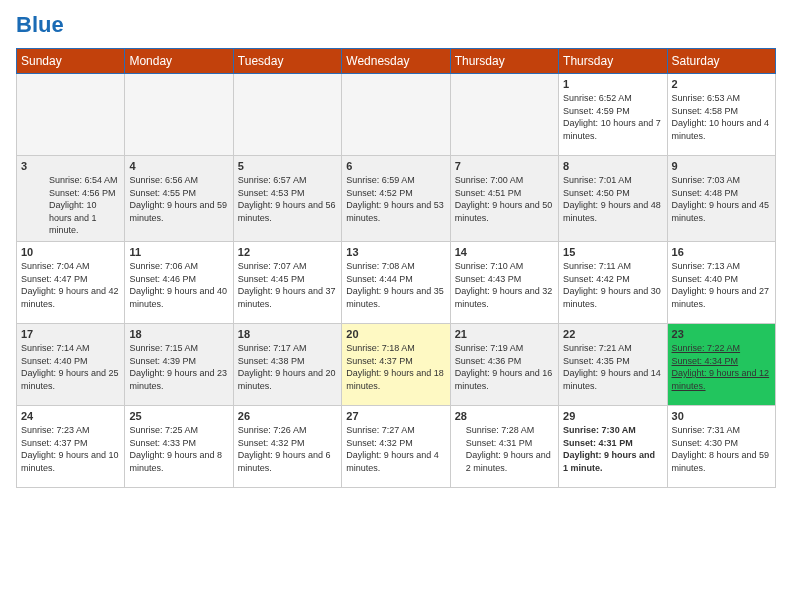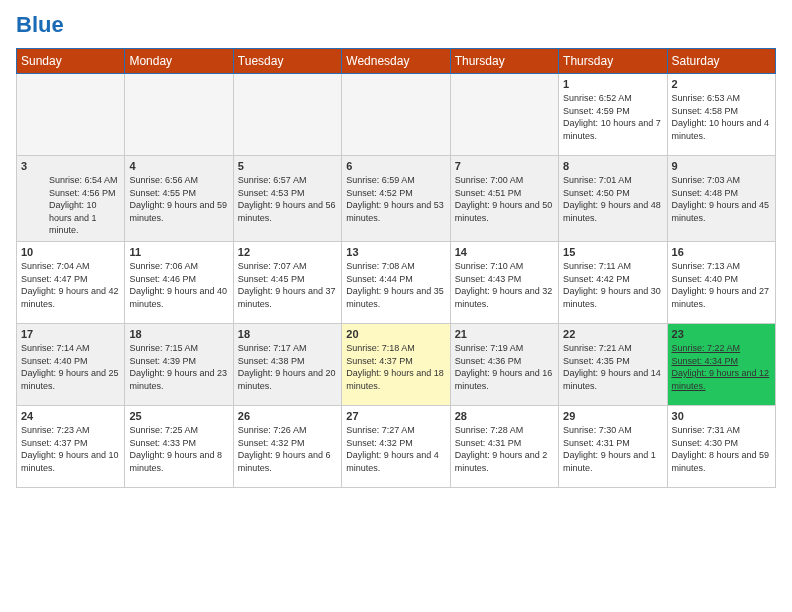--- a/index.html
+++ b/index.html
@@ -282,27 +282,27 @@
 Daylight: 9 hours and 6 minutes.</div>
         </td>
         <td>
           <span class="day-num">27</span>
           <div class="day-info" style="white-space: pre-line;">Sunrise: 7:27 AM
 Sunset: 4:32 PM
 Daylight: 9 hours and 4 minutes.</div>
         </td>
         <td>
           <span class="day-num">28</span>
-          <div class="day-info" style="white-space: pre-line;">Sunrise: 7:28 AM
+          <div class="day-info" style="white-space: pre-line; margin-left: 11px;">Sunrise: 7:28 AM
 Sunset: 4:31 PM
 Daylight: 9 hours and 2 minutes.</div>
         </td>
         <td>
           <span class="day-num">29</span>
-          <div class="day-info" style="white-space: pre-line;">Sunrise: 7:30 AM
+          <div class="day-info" style="white-space: pre-line; font-weight: bold;">Sunrise: 7:30 AM
 Sunset: 4:31 PM
 Daylight: 9 hours and 1 minute.</div>
         </td>
         <td>
           <span class="day-num">30</span>
           <div class="day-info" style="white-space: pre-line;">Sunrise: 7:31 AM
 Sunset: 4:30 PM
 Daylight: 8 hours and 59 minutes.</div>
         </td>
       </tr>

